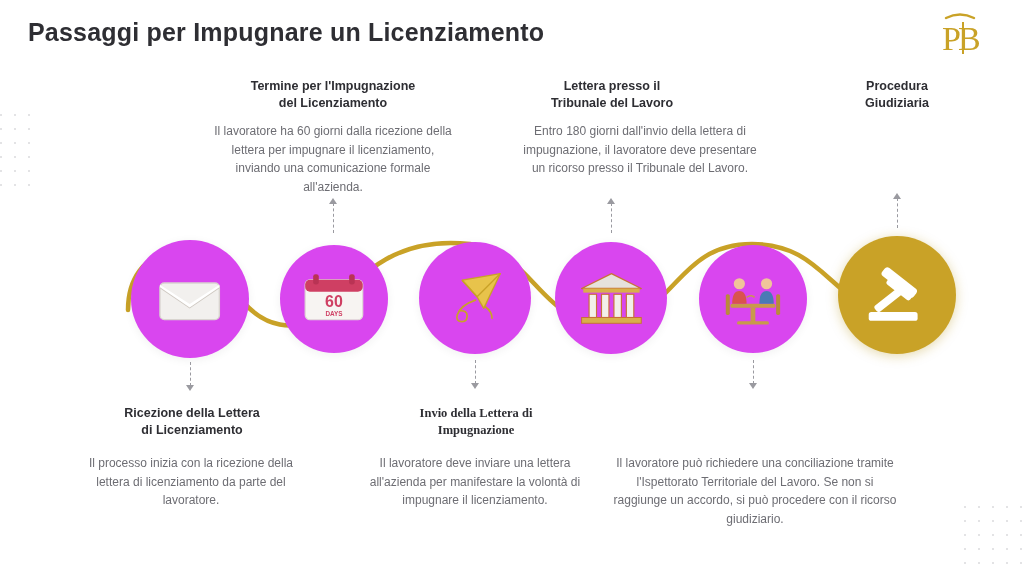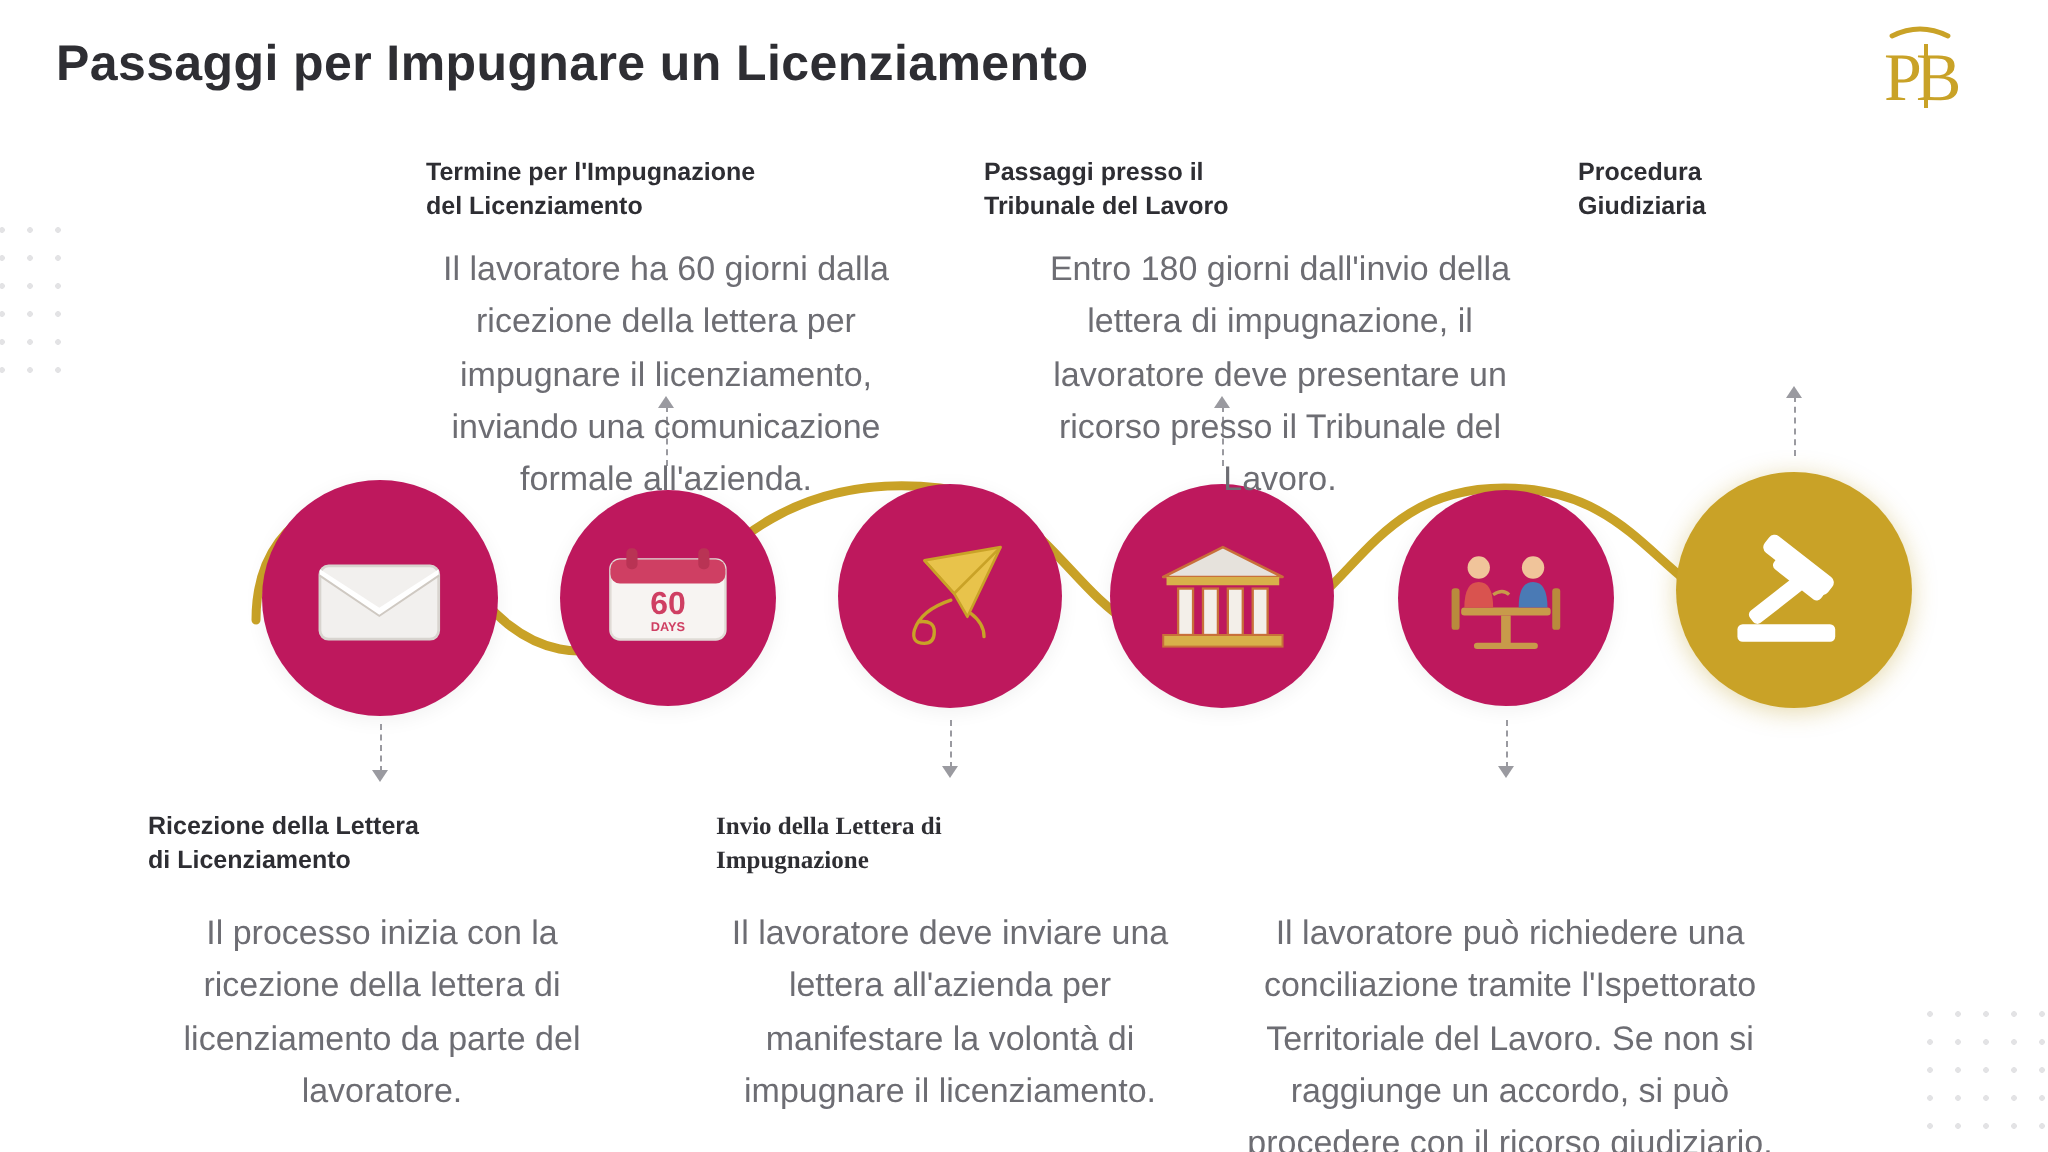--- a/index.html
+++ b/index.html
@@ -60,45 +60,46 @@
     top: 210px;
     width: 1024px;
     height: 160px;
     pointer-events: none;
   }
 
   
   .node {
     position: absolute;
     border-radius: 50%;
-    background: #be185d;
+    background: #d946ef;
     box-shadow: 0 2px 10px rgba(0,0,0,.06);
     display: flex;
     align-items: center;
     justify-content: center;
   }
   .node.gold {
     background: #c9a227;
     box-shadow: 0 2px 12px rgba(180,145,20,.35);
   }
   .node .ico { width: 74%; height: 74%; display:block; }
 
   
   .label {
     position: absolute;
+    text-align: center;
     color: #2e2e33;
     font-weight: bold;
     font-size: 12.5px;
     line-height: 1.35;
   }
   .desc {
     position: absolute;
     text-align: center;
     color: #6d6d73;
-    font-size: 17px;
+    font-size: 12px;
     line-height: 1.55;
   }
 
   
   .dash {
     position: absolute;
     width: 0;
     border-left: 1.5px dashed #9a9aa0;
   }
   .arrow {
@@ -222,21 +223,21 @@
   <div class="dash" style="left:475px; top:360px; height:24px;"></div>
   <div class="arrow down" style="left:471px; top:383px;"></div>
 
   <div class="dash" style="left:753px; top:360px; height:24px;"></div>
   <div class="arrow down" style="left:749px; top:383px;"></div>
 
   <div class="label" style="left:213px; top:78px; width:240px; white-space:pre-line;">Termine per l'Impugnazione
 del Licenziamento</div>
   <div class="desc" style="left:208px; top:122px; width:250px;">Il lavoratore ha 60 giorni dalla ricezione della lettera per impugnare il licenziamento, inviando una comunicazione formale all'azienda.</div>
 
-  <div class="label" style="left:492px; top:78px; width:240px; white-space:pre-line;">Passaggi presso il
+  <div class="label" style="left:492px; top:78px; width:240px; white-space:pre-line;">Lettera presso il
 Tribunale del Lavoro</div>
   <div class="desc" style="left:487px; top:122px; width:250px;margin-left:28px;">Entro 180 giorni dall'invio della lettera di impugnazione, il lavoratore deve presentare un ricorso presso il Tribunale del Lavoro.</div>
 
   <div class="label" style="left:789px; top:78px; width:216px; white-space:pre-line;">Procedura
 Giudiziaria</div>
 
   <div class="label" style="left:74px; top:405px; width:236px; white-space:pre-line;">Ricezione della Lettera
 di Licenziamento</div>
   <div class="desc" style="left:72px; top:454px; width:238px;">Il processo inizia con la ricezione della lettera di licenziamento da parte del lavoratore.</div>
 

